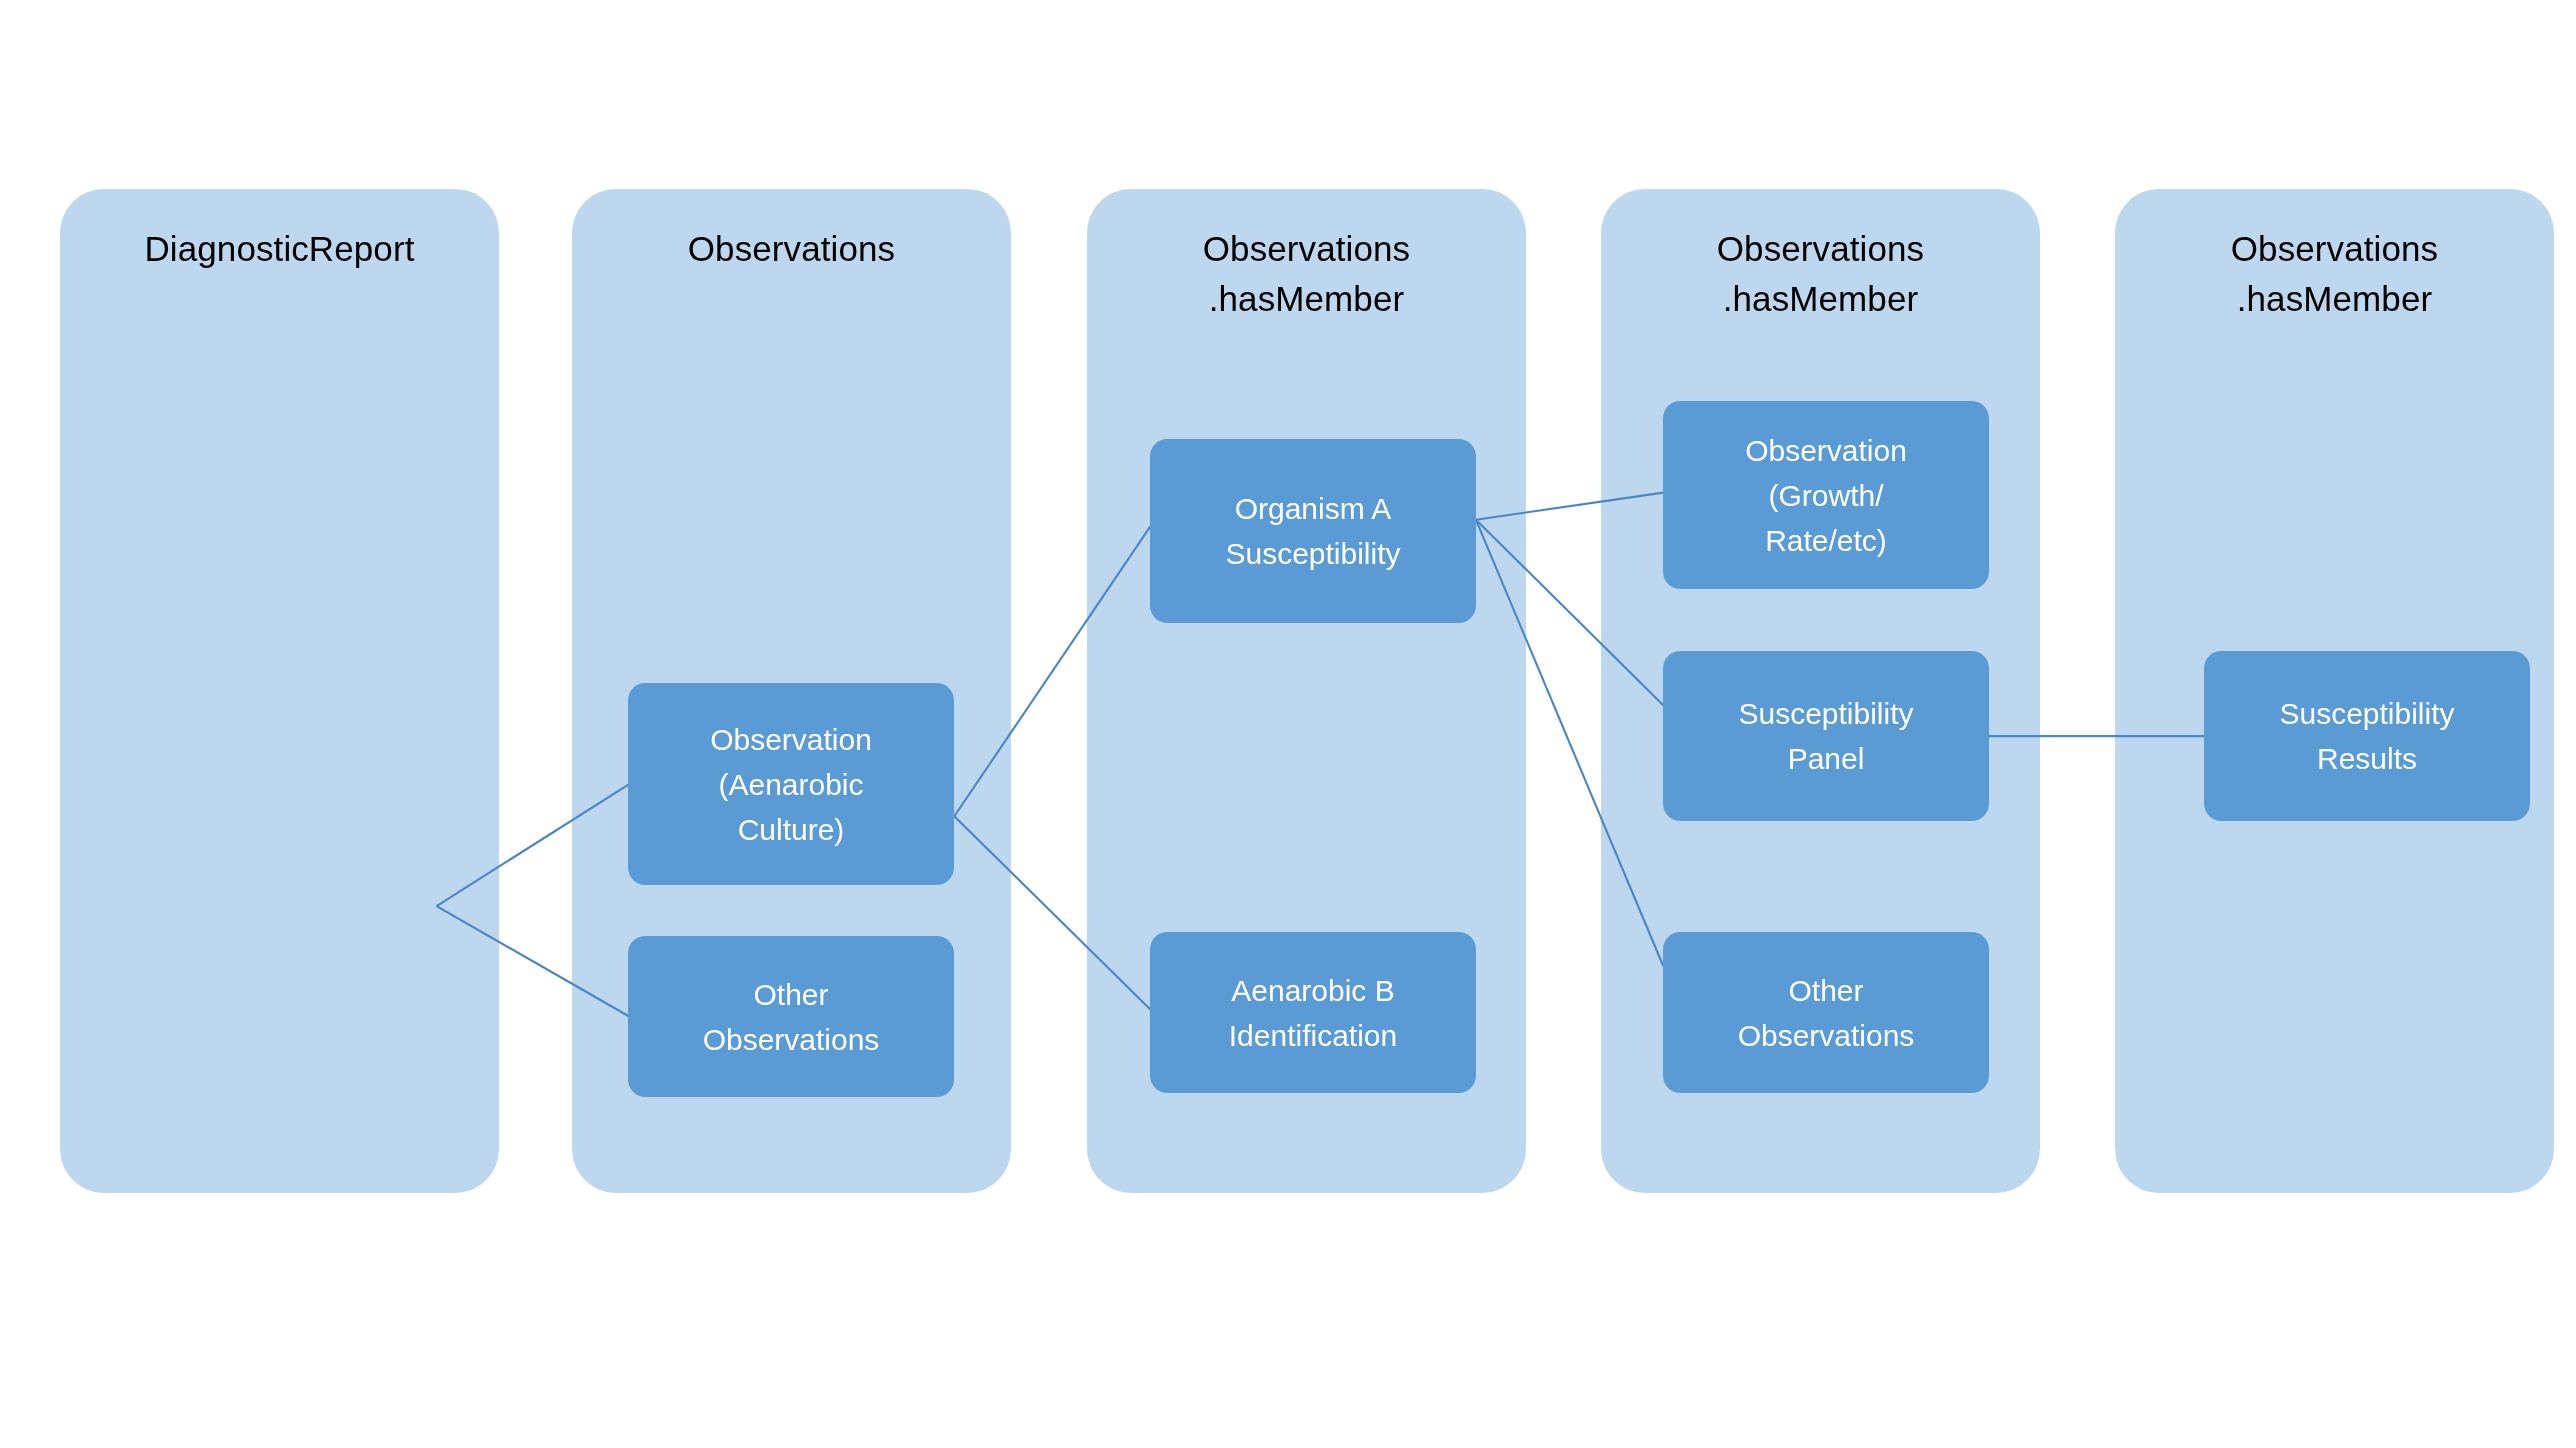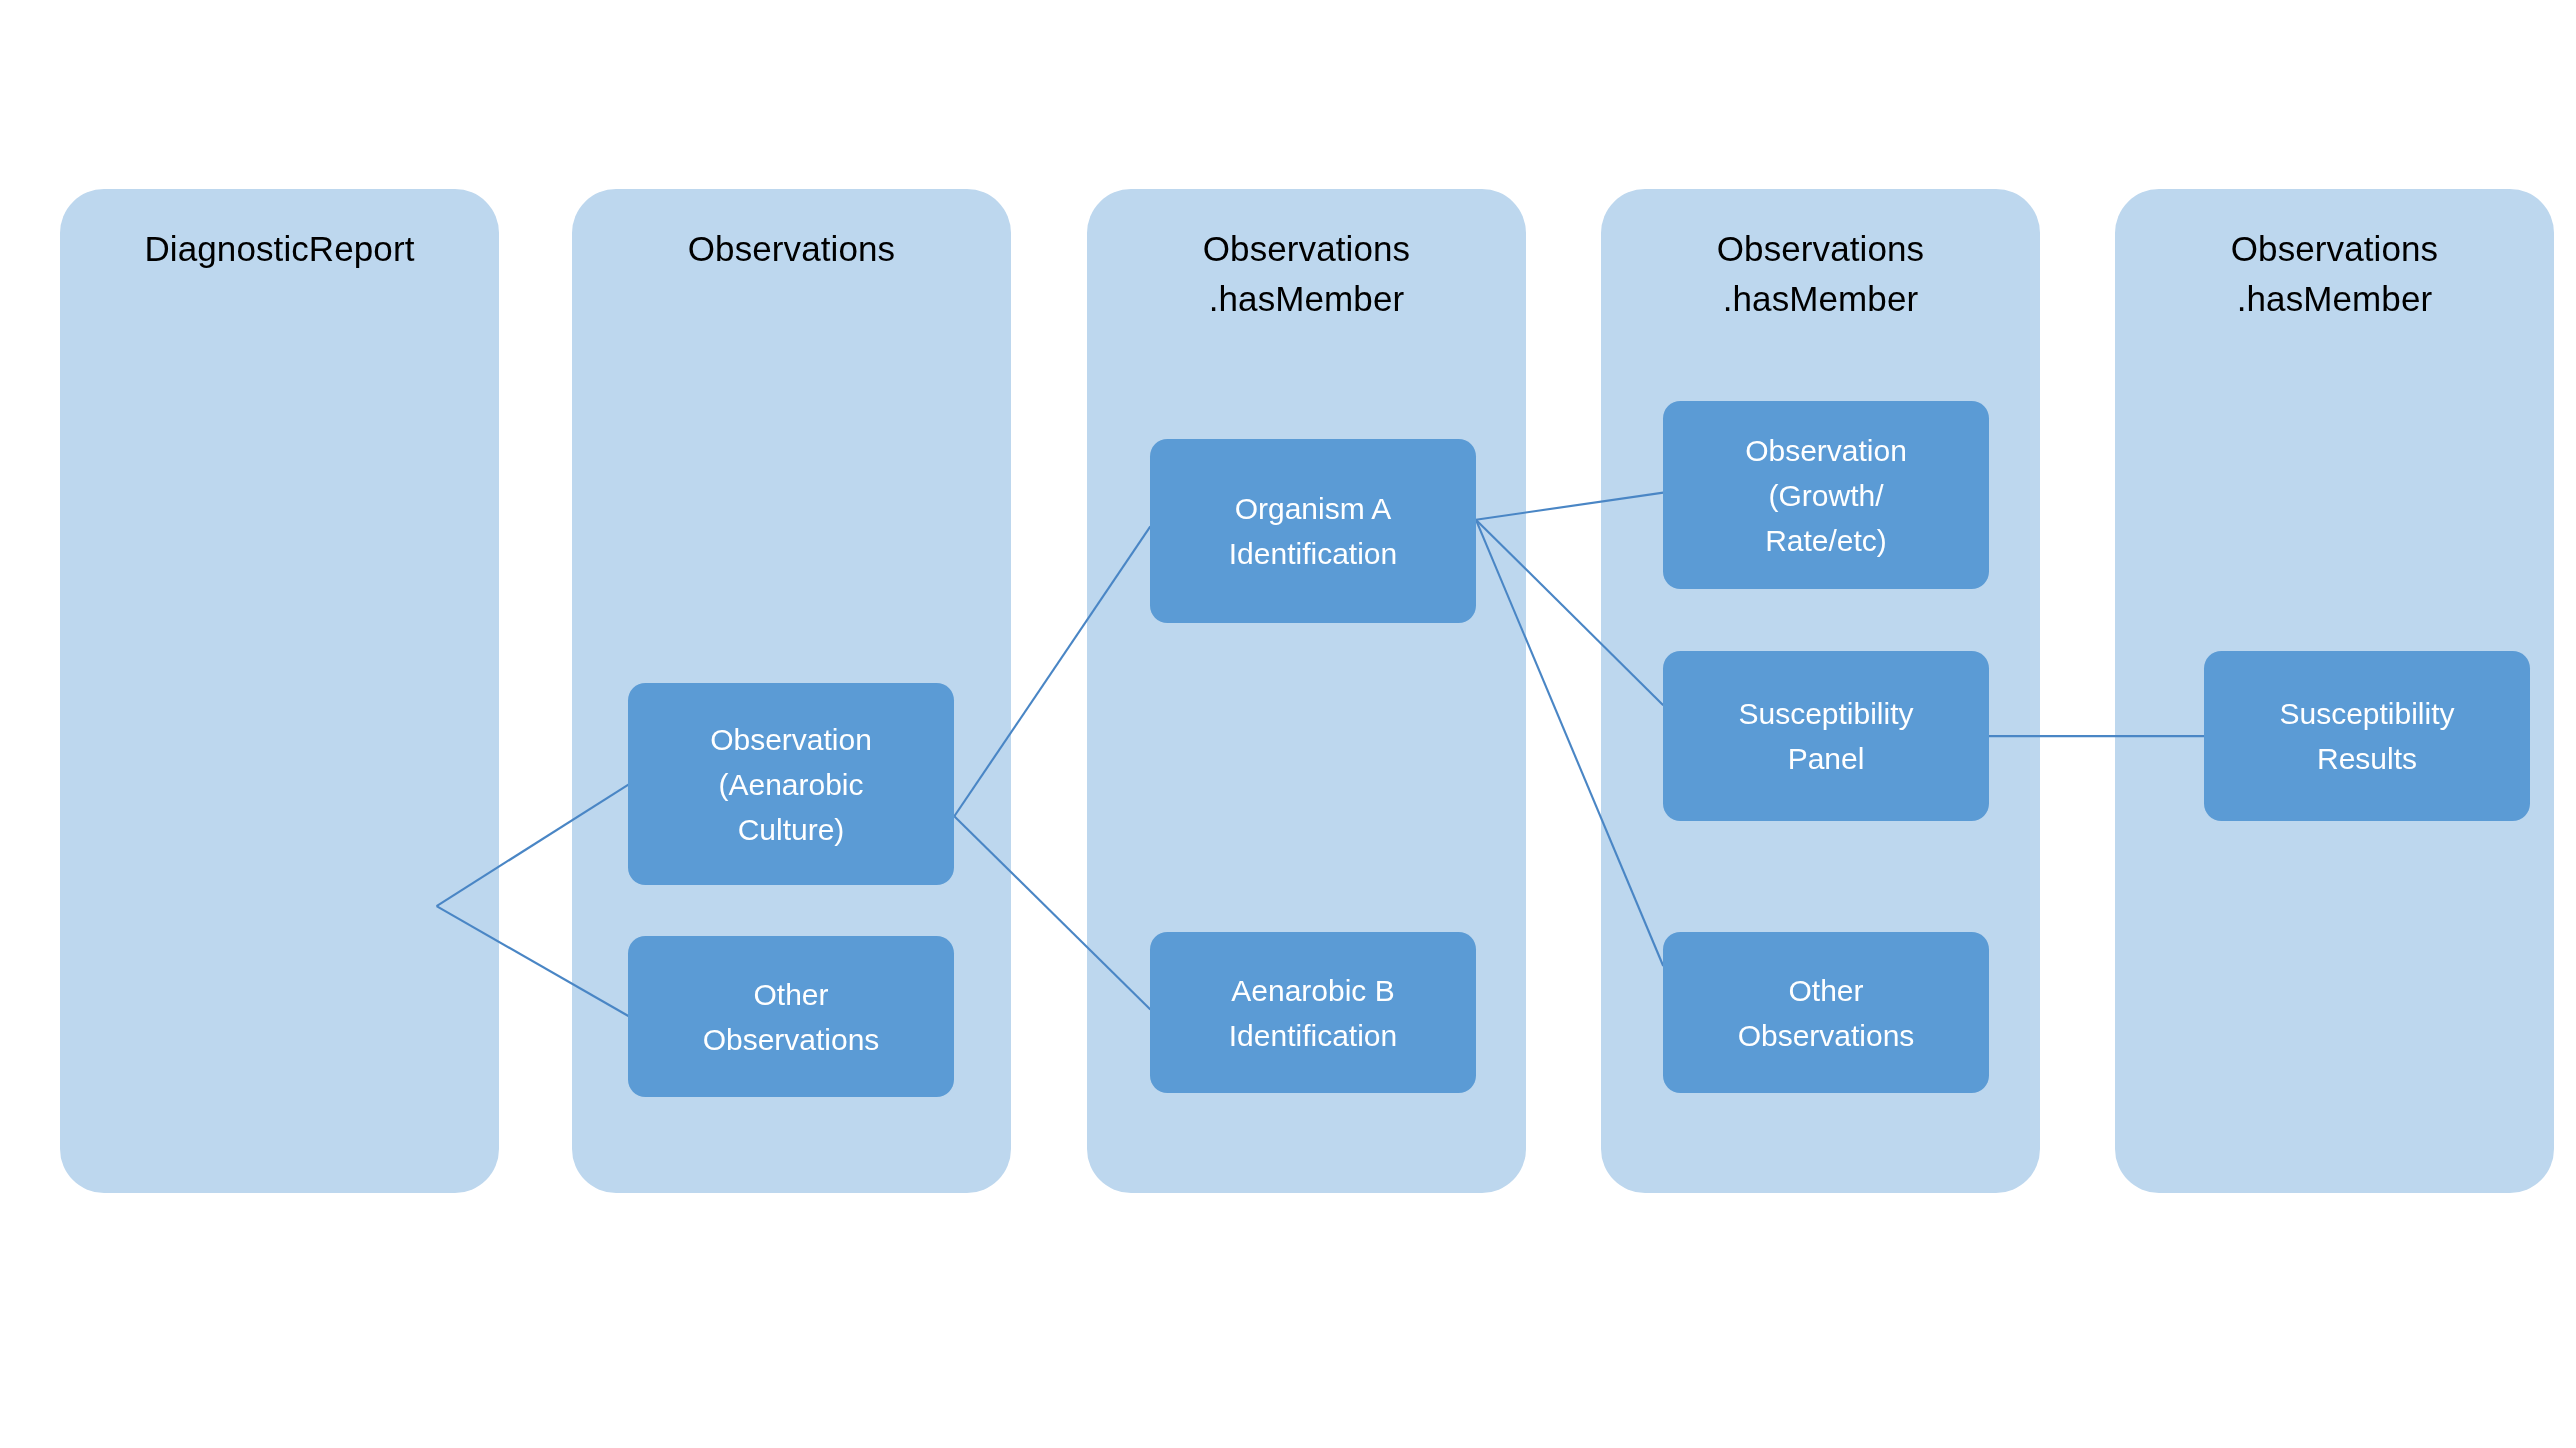--- a/index.html
+++ b/index.html
@@ -120,21 +120,21 @@
 
 
   <div class="node" style="left:628px; top:683px; width:326px; height:202px;">Observation
 (Aenarobic
 Culture)</div>
 
   <div class="node" style="left:628px; top:936px; width:326px; height:161px;">Other
 Observations</div>
 
   <div class="node" style="left:1150px; top:439px; width:326px; height:184px;">Organism A
-Identification</div>
+Susceptibility</div>
 
   <div class="node" style="left:1150px; top:932px; width:326px; height:161px;">Aenarobic B
 Identification</div>
 
   <div class="node" style="left:1663px; top:401px; width:326px; height:188px;">Observation
 (Growth/
 Rate/etc)</div>
 
   <div class="node" style="left:1663px; top:651px; width:326px; height:170px;">Susceptibility
 Panel</div>

